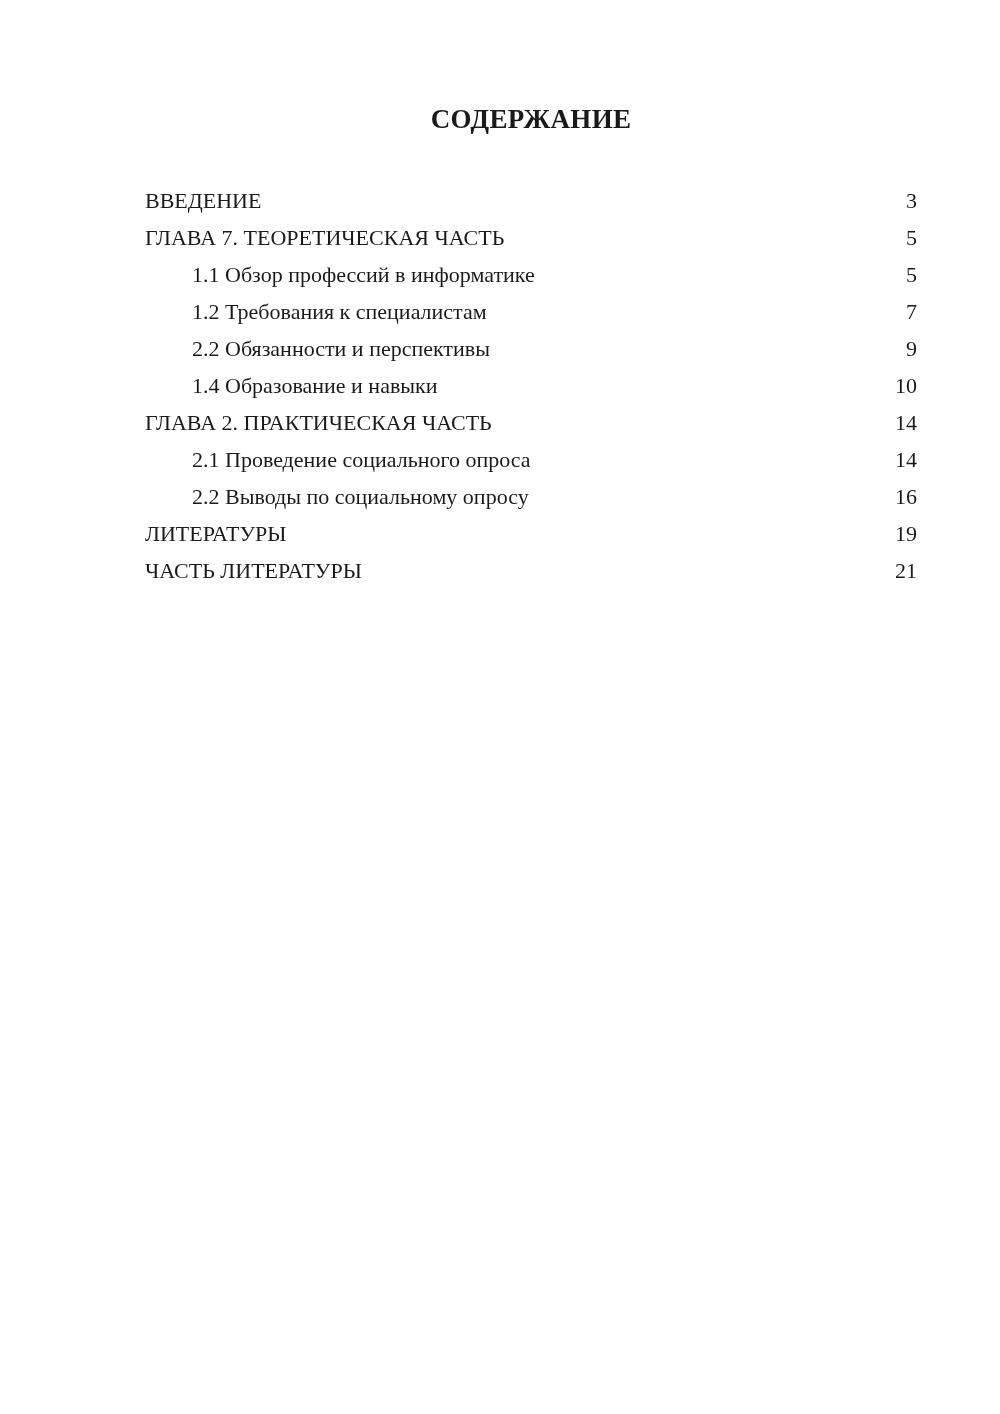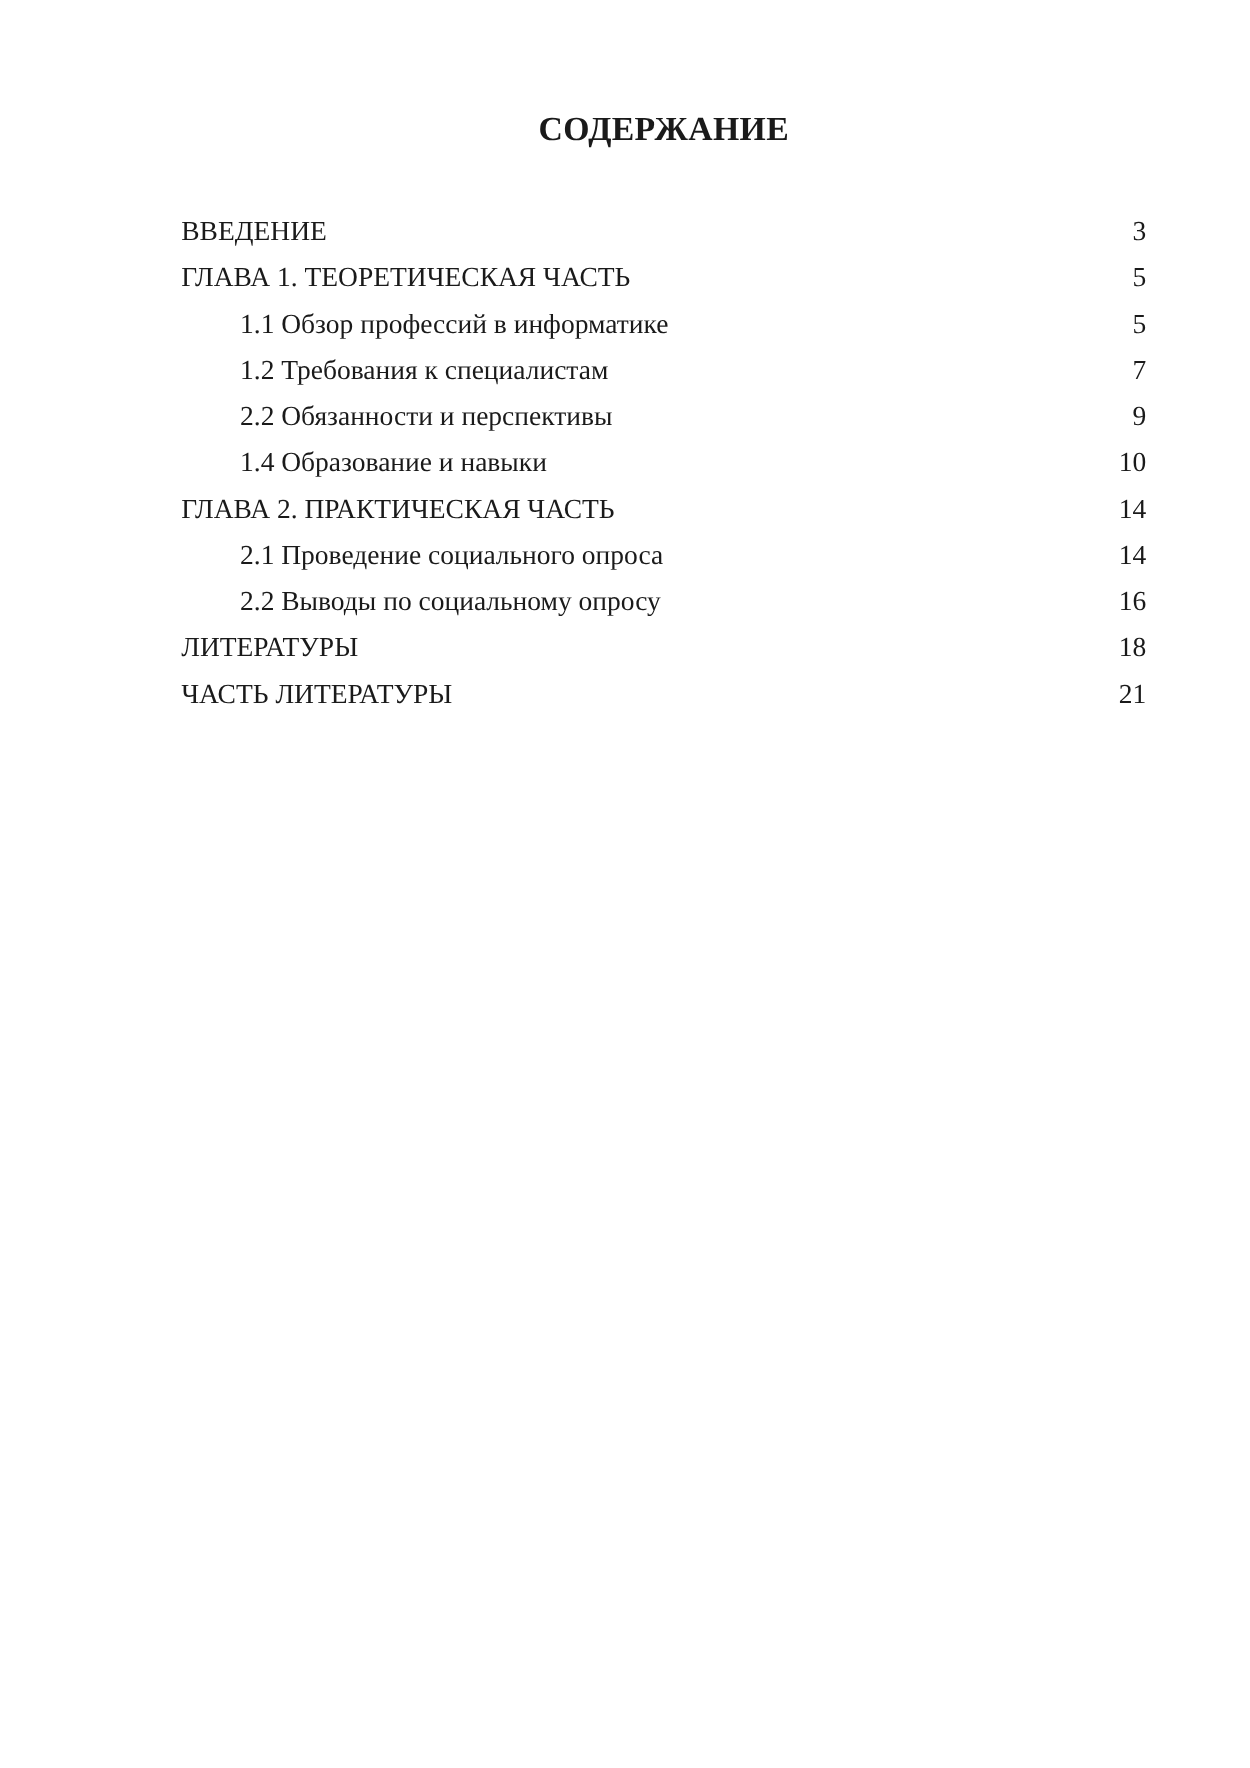--- a/index.html
+++ b/index.html
@@ -4,21 +4,21 @@
 <style>
   html, body {
     margin: 0;
     padding: 0;
     background: #ffffff;
   }
   .page {
     position: relative;
     width: 1000px;
     height: 1092px;
-    margin: 0 auto;
+    margin: 16px auto;
     background: #ffffff;
     font-family: "Liberation Serif", "DejaVu Serif", serif;
     color: #1a1a1a;
     overflow: hidden;
   }
   .content {
     position: absolute;
     left: 145px;
     right: 83px;
     top: 86px;
@@ -71,21 +71,21 @@
 <div class="page">
   <div class="content">
     <h1 class="doc-title">СОДЕРЖАНИЕ</h1>
 
     <div class="toc" id="toc">
         <div class="toc-row">
     <span class="toc-label">ВВЕДЕНИЕ</span>
     <span class="toc-page">3</span>
   </div>
         <div class="toc-row">
-    <span class="toc-label">ГЛАВА 1. ТЕОРЕТИЧЕСКАЯ ЧАСТЬ</span>
+    <span class="toc-label">ГЛАВА 7. ТЕОРЕТИЧЕСКАЯ ЧАСТЬ</span>
     <span class="toc-page">5</span>
   </div>
         <div class="toc-row indent">
     <span class="toc-label">1.1 Обзор профессий в информатике</span>
     <span class="toc-page">5</span>
   </div>
         <div class="toc-row indent">
     <span class="toc-label">1.2 Требования к специалистам</span>
     <span class="toc-page">7</span>
   </div>
@@ -104,21 +104,21 @@
         <div class="toc-row indent">
     <span class="toc-label">2.1 Проведение социального опроса</span>
     <span class="toc-page">14</span>
   </div>
         <div class="toc-row indent">
     <span class="toc-label">2.2 Выводы по социальному опросу</span>
     <span class="toc-page">16</span>
   </div>
         <div class="toc-row">
     <span class="toc-label">ЛИТЕРАТУРЫ</span>
-    <span class="toc-page">18</span>
+    <span class="toc-page">19</span>
   </div>
         <div class="toc-row">
     <span class="toc-label">ЧАСТЬ ЛИТЕРАТУРЫ</span>
     <span class="toc-page">21</span>
   </div>
       </div>
   </div>
 
   <div class="page-footer">2</div>
 </div>

